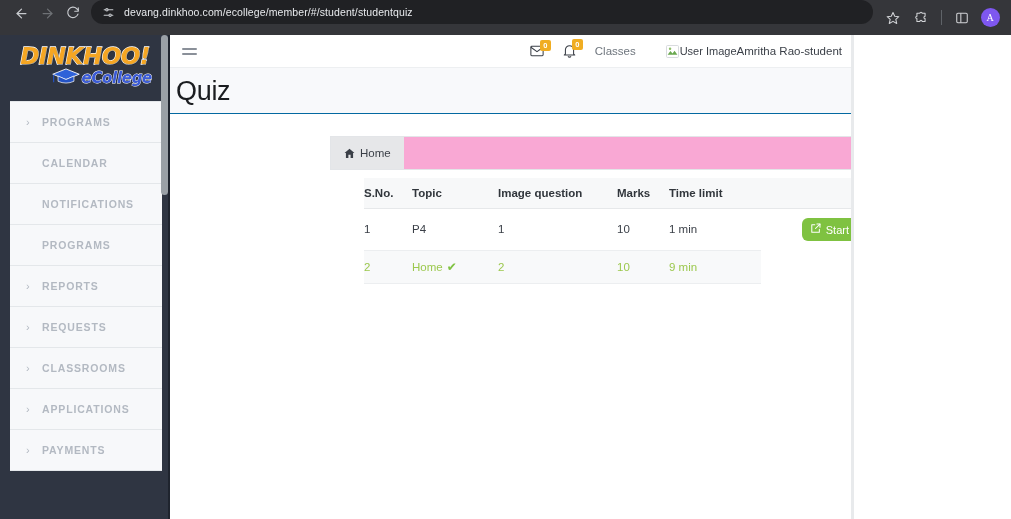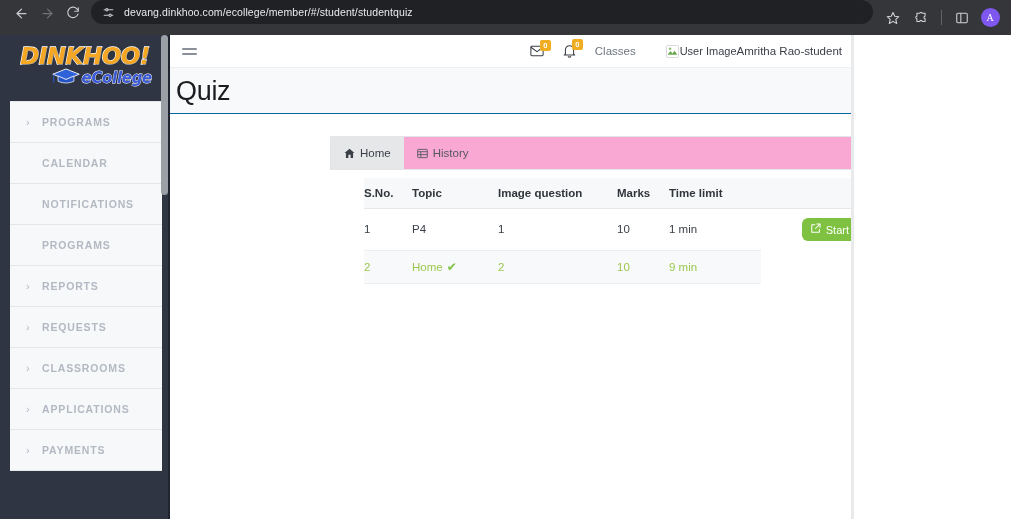--- a/index.html
+++ b/index.html
@@ -509,31 +509,20 @@
       <div class="card">
 
         <div class="tab-bar">
           <div class="tab active">
             <span class="tab-icon">
               <svg width="11" height="11" viewBox="0 0 16 16" fill="#3a3f47">
                   <path d="M8 1.2 0.8 7.2h2v7.2h3.6V9.8h3.2v4.6h3.6V7.2h2z"></path>
                 </svg>
             </span>
             <span>Home</span>
-          </div>
-          <div class="tab">
-            <span class="tab-icon">
-              <svg width="11" height="11" viewBox="0 0 16 16" fill="none" stroke="#53585f" stroke-width="1.3">
-                  <rect x="1" y="2" width="14" height="12" rx="1"></rect>
-                  <line x1="1" y1="5.4" x2="15" y2="5.4"></line>
-                  <line x1="5.5" y1="5.4" x2="5.5" y2="14"></line>
-                  <line x1="1" y1="9.7" x2="15" y2="9.7"></line>
-                </svg>
-            </span>
-            <span>History</span>
           </div>
         </div>
 
         <div class="table-wrap">
           <table>
             <thead>
               <tr>
                 <th class="col-sno">S.No.</th>
                 <th class="col-topic">Topic</th>
                 <th class="col-total">Image question</th>

